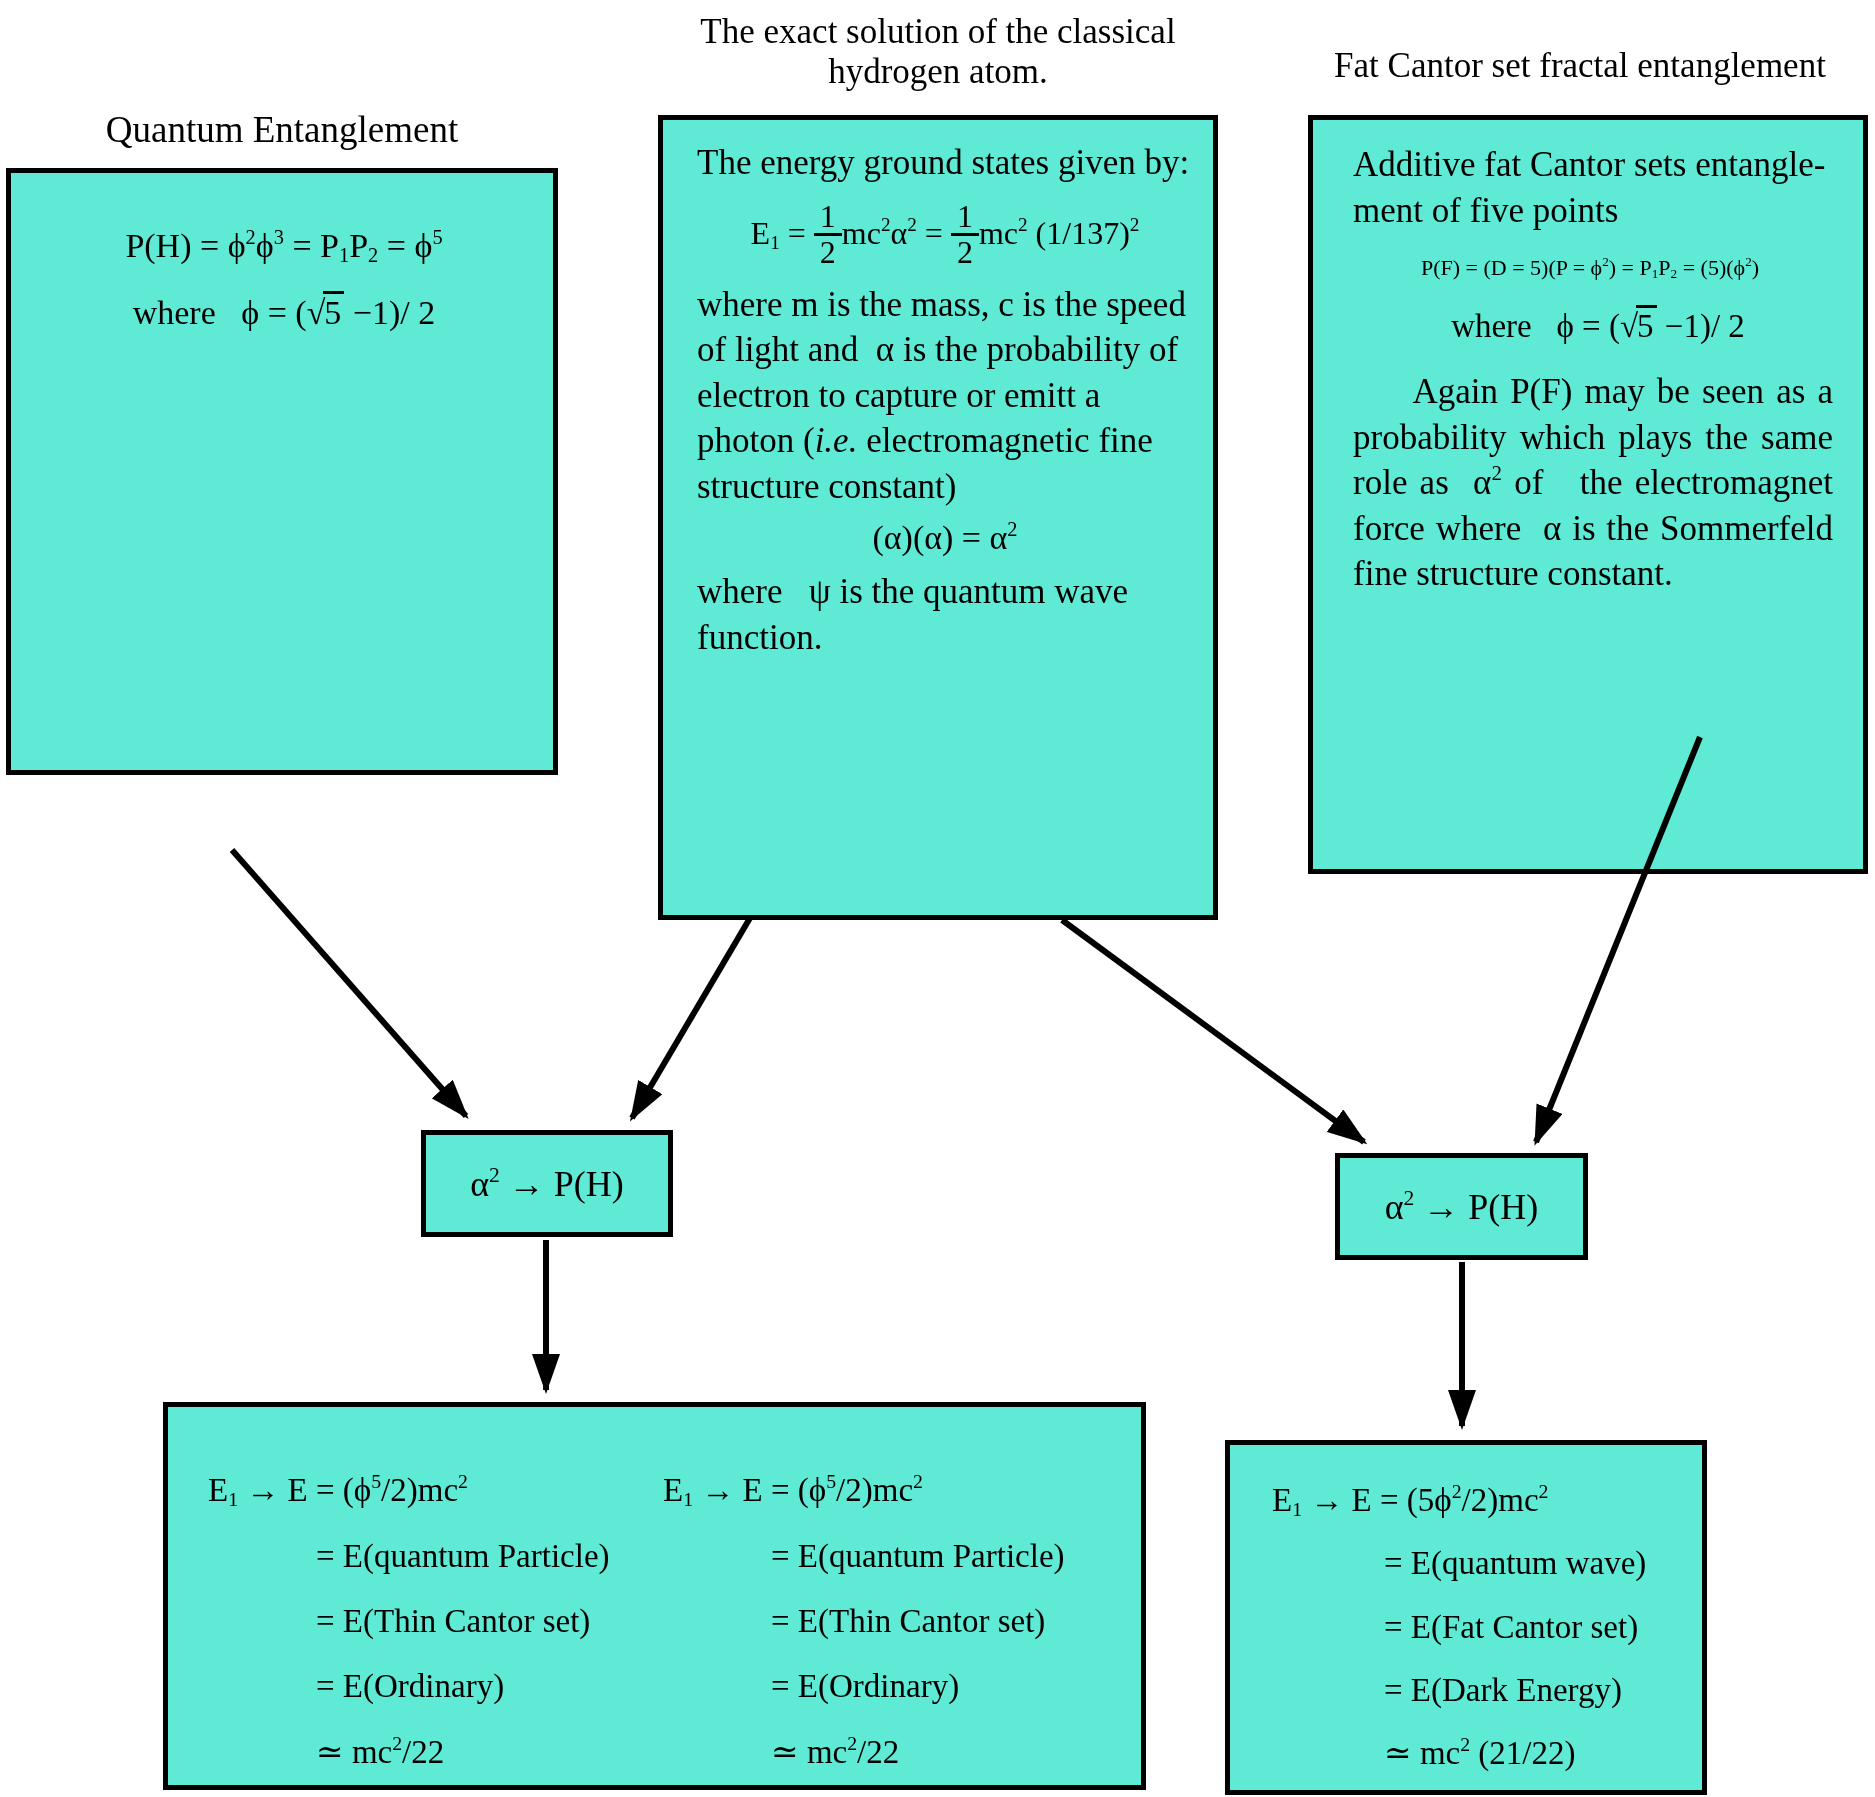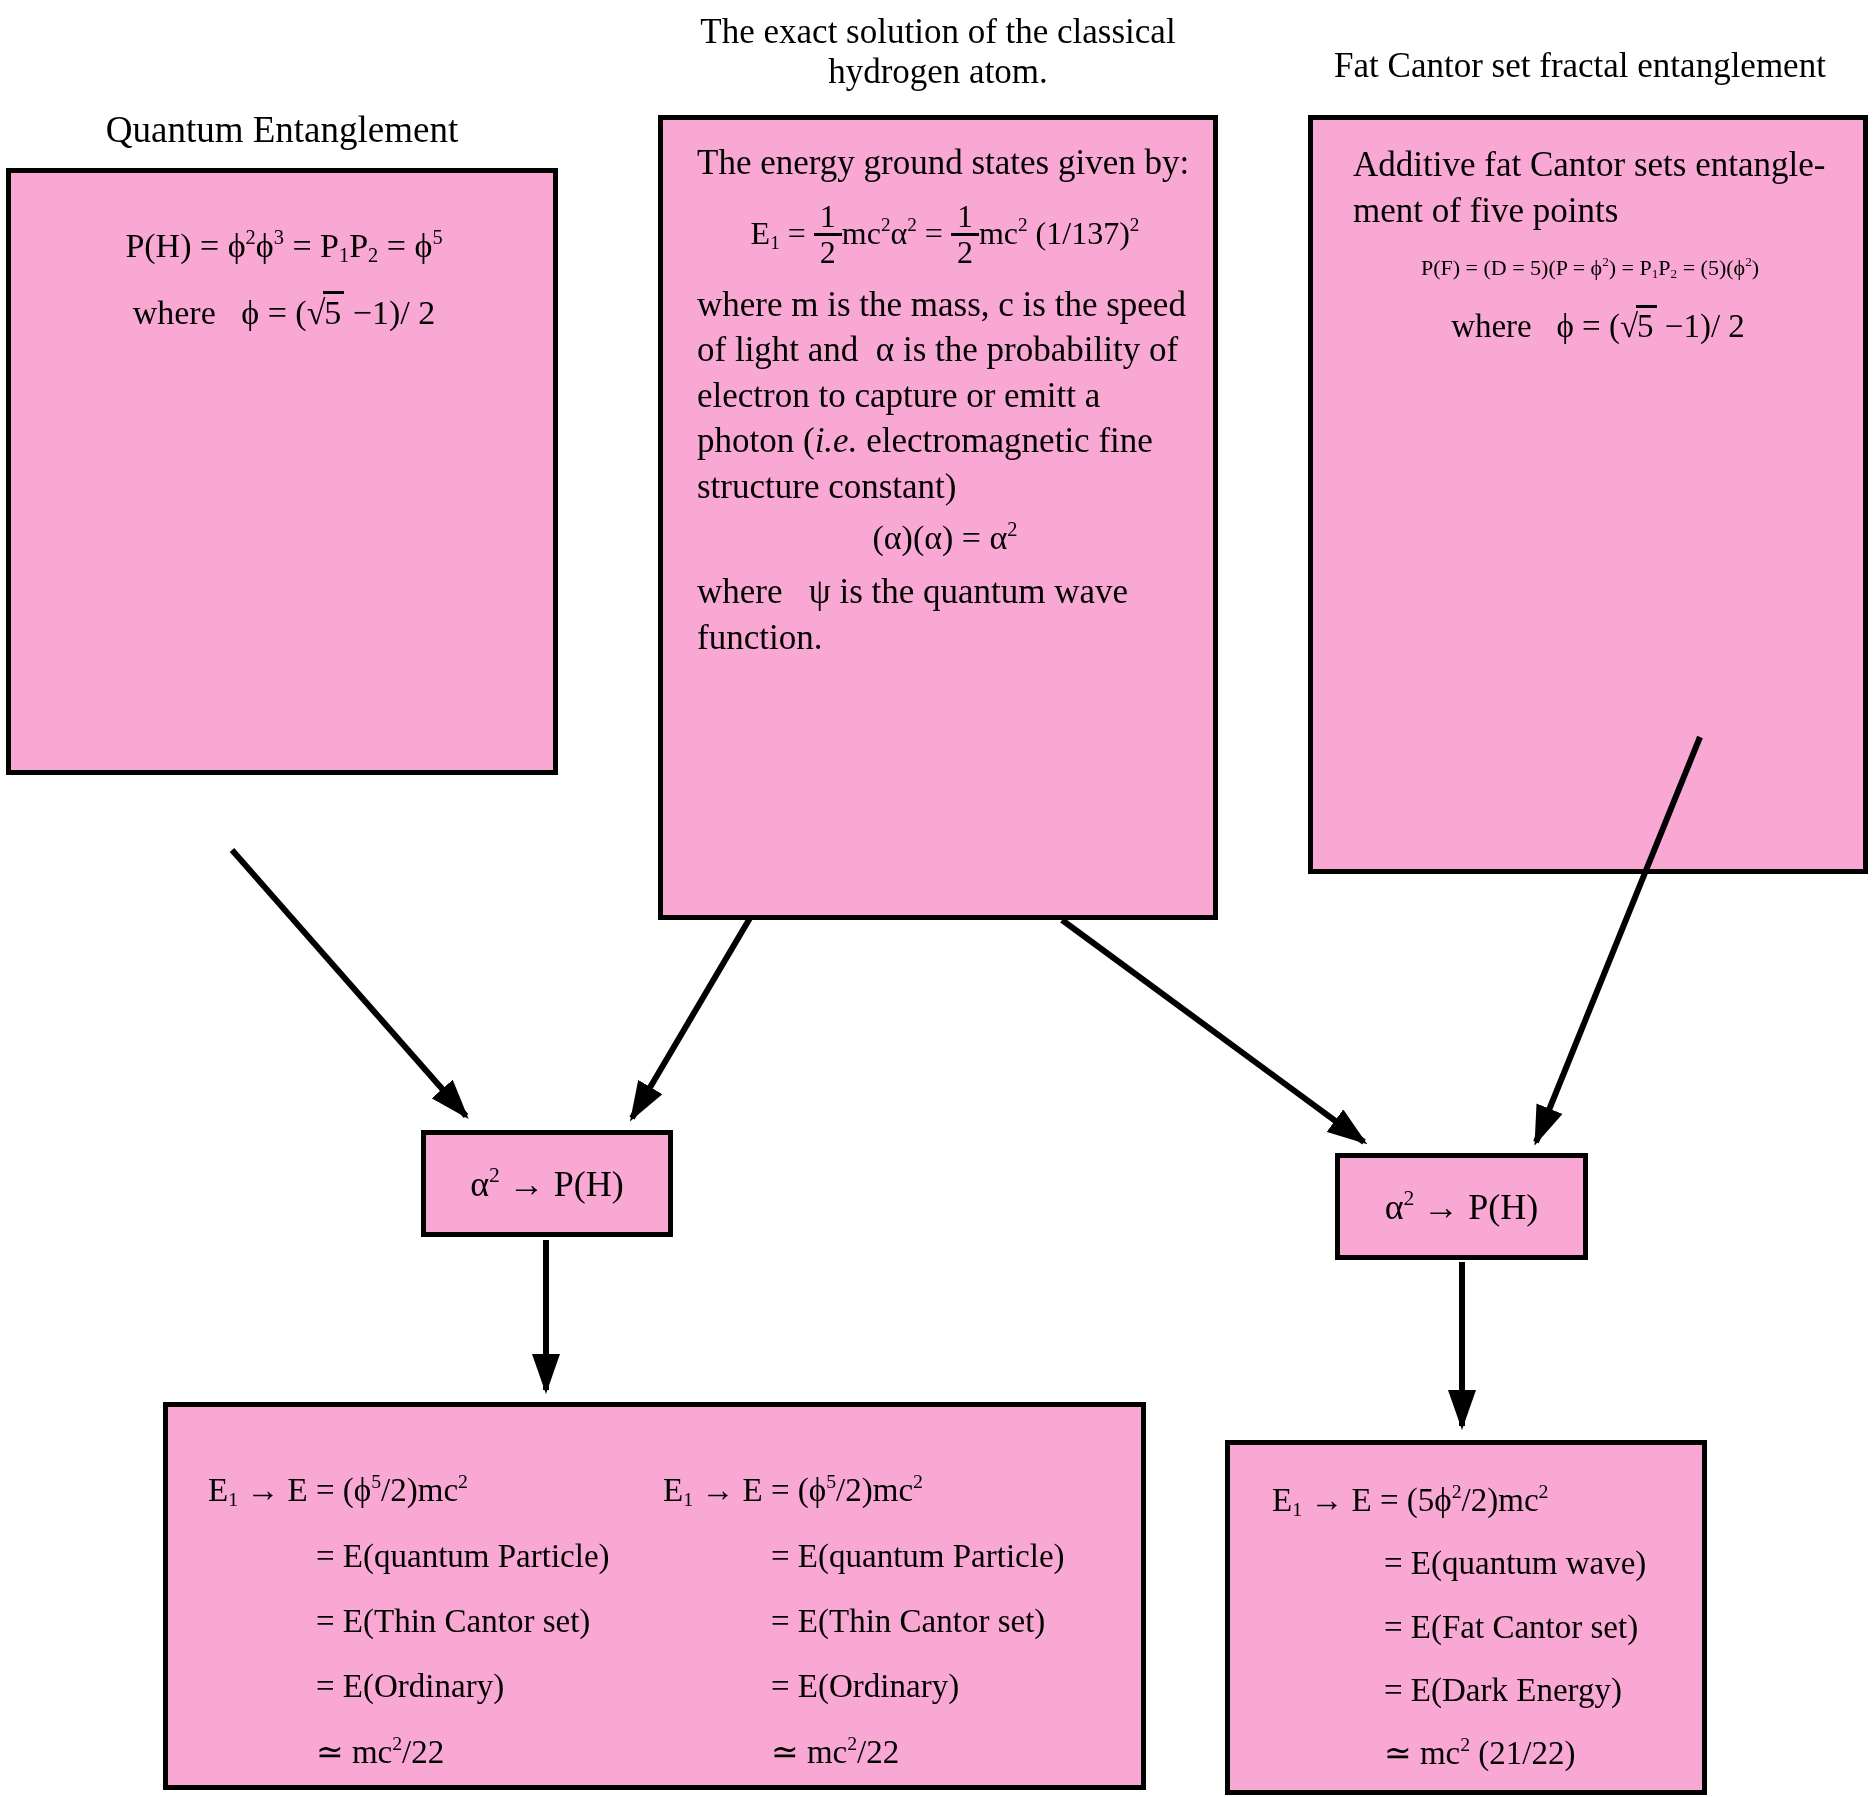--- a/index.html
+++ b/index.html
@@ -3,21 +3,21 @@
 <meta charset="utf-8">
 <style>
   * { box-sizing: border-box; }
   html,body { margin:0; padding:0; }
   body {
     width:1875px; height:1797px; background:#ffffff; color:#000000;
     font-family:"Liberation Serif","DejaVu Serif",serif;
   }
   #canvas { position:relative; width:1875px; height:1797px; overflow:hidden; background:#ffffff; }
   .abs { position:absolute; }
-  .panel { border:5px solid #000; background:#f9a8d4; overflow:hidden;font-family:Liberation Serif, serif; }
+  .panel { border:5px solid #000; background:#5eead4; overflow:hidden; }
   .ptitle { font-size:37px; text-align:center; white-space:nowrap; }
   .ptitle.mid { font-size:35px; }
   .bodytx { font-size:35px; line-height:1.3; margin:0; }
   .indent { text-indent:1.7em; }
   .justify { text-align:justify; }
   .formula { white-space:nowrap; }
   .center { text-align:center; }
   sup { font-size:0.6em; vertical-align:0.65em; line-height:0; }
   sub { font-size:0.6em; vertical-align:-0.25em; line-height:0; }
   .frac { display:inline-block; vertical-align:-0.62em; text-align:center; line-height:1.05; }
@@ -55,20 +55,21 @@
     <div class="formula center" style="font-size:34px; margin:10px 0 8px 0;">(α)(α) = α<sup>2</sup></div>
     <p class="bodytx" style="margin-top:12px;">where &nbsp; ψ is the quantum wave function.</p>
   </div>
 
   <div class="abs ptitle mid" style="left:1285px; top:46px; width:590px;">Fat Cantor set fractal entanglement</div>
 
   <div class="abs panel" style="left:1308px; top:115px; width:560px; height:759px; padding:22px 20px 0 40px;">
     <p class="bodytx">Additive fat Cantor sets entangle- ment of five points</p>
     <div class="formula center" style="font-size:22px; margin:22px 0 0 -16px;">P(F) = (D = 5)(P = ϕ<sup>2</sup>) = P<sub>1</sub>P<sub>2</sub> = (5)(ϕ<sup>2</sup>)</div>
     <div class="formula center" style="font-size:33px; margin-top:24px;">where &nbsp; ϕ = (<span class="sqrt">√<span class="ovl">5</span></span> −1)/ 2</div>
+    <p class="bodytx indent justify" style="margin-top:24px; padding-right:10px;">Again P(F) may be seen as a probability which plays the same role as &nbsp;α<sup>2</sup> of &nbsp; the electromagnet force where &nbsp;α is the Sommerfeld fine structure constant.</p>
   </div>
 
   <div class="abs panel alpha-box" style="left:421px; top:1130px; width:252px; height:107px;">
     <span class="formula">α<sup>2</sup> → P(H)</span>
   </div>
 
   <div class="abs panel alpha-box" style="left:1335px; top:1153px; width:253px; height:107px;">
     <span class="formula">α<sup>2</sup> → P(H)</span>
   </div>
 

